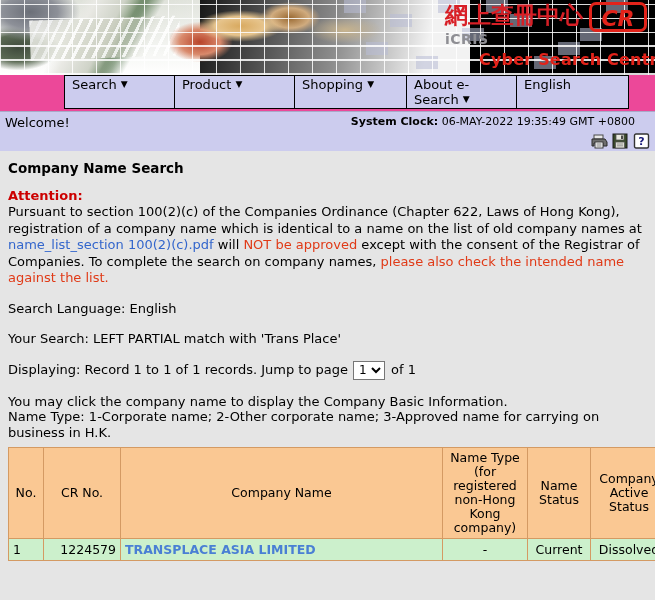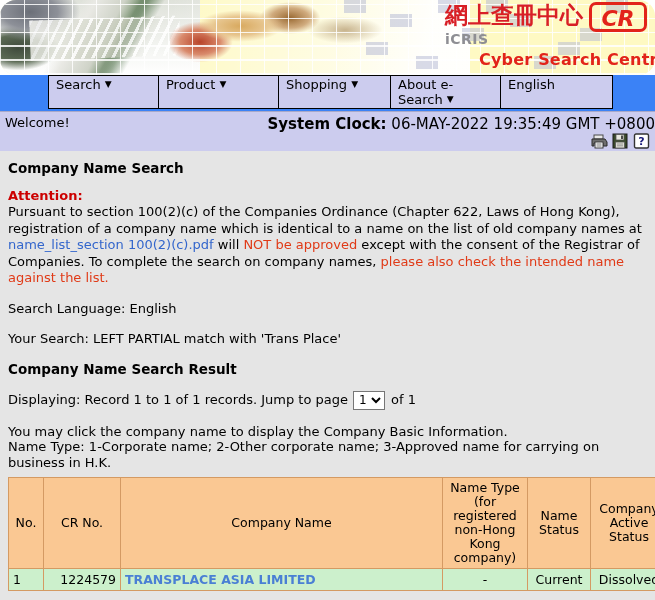--- a/index.html
+++ b/index.html
@@ -14,22 +14,21 @@
     font-size: 12.5px;
     color: #000000;
   }
 
   
   .banner {
     position: relative;
     width: 655px;
     height: 75px;
     overflow: hidden;
-    background: #fef9c3;
-    border-radius: 16px;
+    background: #000000;
   }
   .banner-photo-left {
     position: absolute;
     left: 0; top: 0;
     width: 200px; height: 75px;
     background:
       radial-gradient(ellipse 70px 40px at 30px 12px, #6b6f78 0%, #8d9098 40%, rgba(160,164,172,0) 72%),
       radial-gradient(ellipse 55px 30px at 18px 48px, #3f4a3c 0%, #5c6b55 45%, rgba(120,135,110,0) 75%),
       linear-gradient(118deg, rgba(255,255,255,0) 34%, #e9e9e4 40%, #cfd3c8 52%, rgba(255,255,255,0) 62%),
       linear-gradient(120deg, rgba(255,255,255,0) 40%, #7fa071 47%, #4e7048 58%, rgba(255,255,255,0) 68%),
@@ -119,22 +118,22 @@
     font-size: 16px;
     font-weight: bold;
     color: #e2231a;
     letter-spacing: .2px;
     white-space: nowrap;
   }
 
   
   .nav-wrap {
     height: 36px;
-    background: #3b82f6;
-    padding-left: 48px;
+    background: #ec4899;
+    padding-left: 64px;
     box-sizing: border-box;
   }
   table.navtbl {
     border-collapse: collapse;
     background: #ccccee;
     border: 1px solid #000000;
     table-layout: fixed;
   }
   table.navtbl td {
     border-right: 1px solid #000000;
@@ -164,22 +163,22 @@
     border-top: 1px solid #a9a9c8;
     box-sizing: border-box;
   }
   .welcome-txt {
     position: absolute;
     left: 5px; top: 3px;
     font-size: 13px;
   }
   .sysclock {
     position: absolute;
-    right: 0; top: 3px;
-    font-size: 15px;
+    right: 20px; top: 3px;
+    font-size: 11px;
     white-space: nowrap;
   }
   .sysclock b { font-weight: bold; }
   .tool-icons {
     position: absolute;
     right: 5px; top: 21px;
     display: flex;
     gap: 4px;
   }
   .ticon { width: 17px; height: 16px; display: block; cursor: pointer; }
@@ -374,21 +373,20 @@
 
   <div>
     <div class="attn-label">Attention:</div>
     <div class="attn-body"><span>Pursuant to section 100(2)(c) of the Companies Ordinance (Chapter 622, Laws of Hong Kong), registration of a company name which is identical to a name on the list of old company names at </span><a class="lnk" href="#">name_list_section 100(2)(c).pdf</a><span> will </span><span class="red">NOT be approved</span><span> except with the consent of the Registrar of Companies. To complete the search on company names, </span><span class="redtxt">please also check the intended name against the list.</span></div>
   </div>
 
   <div class="line">Search Language: English</div>
 
   <div class="line">Your Search: LEFT PARTIAL match with 'Trans Place'</div>
 
-  <div class="h-res">Company Name Search Result</div>
 
   <div class="disp-row">
     <span>Displaying: Record 1 to 1 of 1 records. Jump to page</span>
     <select class="pagesel">
       <option selected="">1</option>
     </select>
     <span>of</span>&nbsp;
     <span>1</span>
   </div>
 

